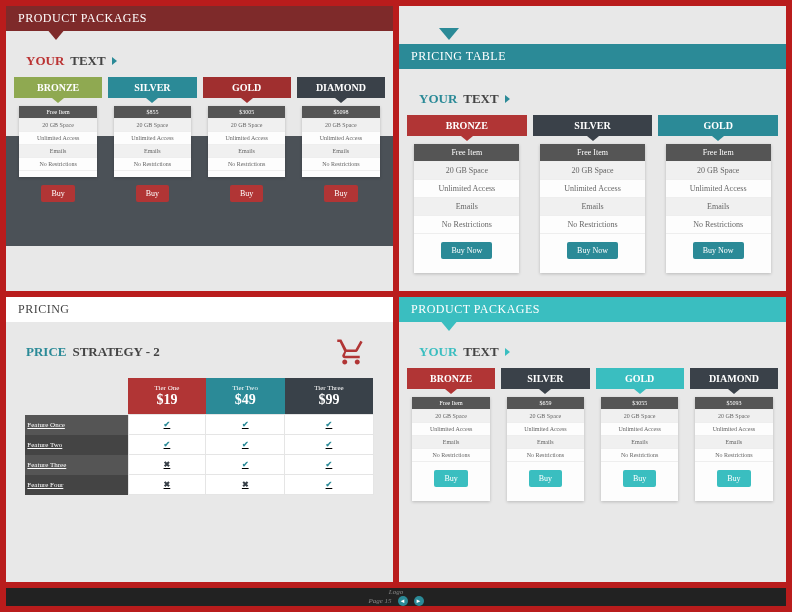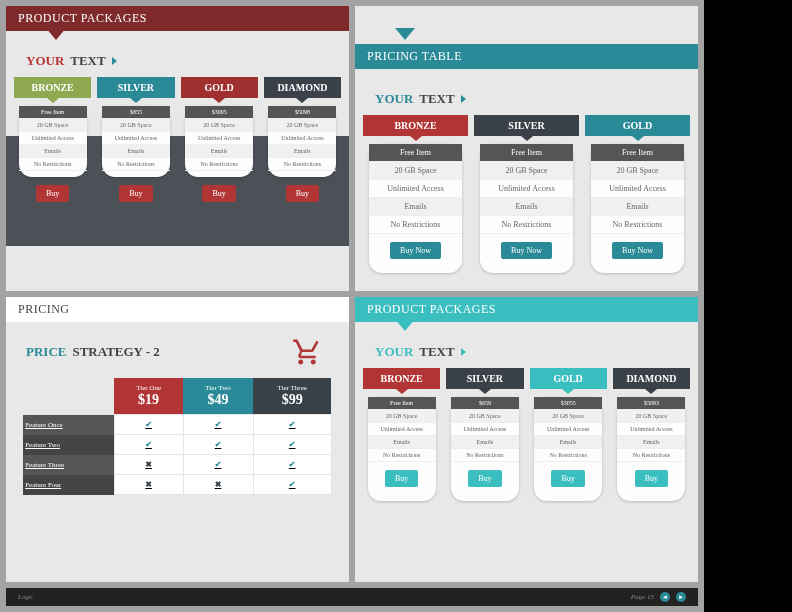--- a/index.html
+++ b/index.html
@@ -1,17 +1,17 @@
 <!DOCTYPE html>
 <html><head>
 <meta charset="utf-8">
 <style>
 * { margin: 0; padding: 0; box-sizing: border-box; }
 body { background: #000; font-family: Georgia, serif; width: 792px; height: 612px; overflow: hidden; }
-.container { width: 704px; height: 612px; display: grid; grid-template-columns: 1fr 1fr; grid-template-rows: 1fr 1fr auto; gap: 6px; background: #a3a3a3; padding: 6px; }
+.container { width: 792px; height: 612px; display: grid; grid-template-columns: 1fr 1fr; grid-template-rows: 1fr 1fr auto; gap: 6px; background: #b91c1c; padding: 6px; }
 .panel { background: #e8e8e8; background-image: radial-gradient(circle, #ddd 0.5px, transparent 0.5px); background-size: 4px 4px; position: relative; overflow: hidden; }
 .panel-header { font-family: Georgia, serif; font-weight: normal; font-size: 12px; color: #fff; letter-spacing: 0.5px; padding: 5px 12px; margin-bottom: 8px; }
 .hdr-red { background: #7e2a2a; }
 .hdr-teal { background: #2b8a97; margin-top: 38px; }
 .hdr-turquoise { background: #3abec0; }
 .hdr-white { background: #fff; color: #444; }
 .ribbon-pointer { width: 0; height: 0; border-left: 10px solid transparent; border-right: 10px solid transparent; position: absolute; top: 22px; left: 40px; }
 .rp-red { border-top: 12px solid #7e2a2a; }
 .rp-teal { border-top: 12px solid #2b8a97; }
 .rp-turquoise { border-top: 12px solid #3abec0; }
@@ -27,21 +27,21 @@
 .card { flex: 1; display: flex; flex-direction: column; align-items: center; }
 .tier-label { width: 100%; text-align: center; font-size: 10px; font-weight: bold; padding: 5px 0; color: #fff; font-family: Georgia, serif; position: relative; }
 .tier-label::after { content: ''; position: absolute; width: 0; height: 0; border-left: 6px solid transparent; border-right: 6px solid transparent; left: 50%; transform: translateX(-50%); bottom: -5px; }
 .tl-olive { background: #8fa951; } .tl-olive::after { border-top: 5px solid #8fa951; }
 .tl-blue { background: #2b8a97; } .tl-blue::after { border-top: 5px solid #2b8a97; }
 .tl-red { background: #a02f2f; } .tl-red::after { border-top: 5px solid #a02f2f; }
 .tl-slate { background: #3a4149; } .tl-slate::after { border-top: 5px solid #3a4149; }
 .tl-dred { background: #b13535; } .tl-dred::after { border-top: 5px solid #b13535; }
 .tl-turquoise { background: #3abec0; } .tl-turquoise::after { border-top: 5px solid #3abec0; }
 
-.card-body { background: #fdfdfd; width: 88%; margin-top: 8px; padding: 0 0 6px; box-shadow: 0 1px 3px rgba(0,0,0,0.2); border-radius: 13px; }
+.card-body { background: #fdfdfd; width: 88%; margin-top: 8px; padding: 0 0 6px; box-shadow: 0 1px 3px rgba(0,0,0,0.2); }
 .feat { font-size: 6px; color: #666; text-align: center; padding: 3px 2px; border-bottom: 1px solid #eee; font-family: Georgia, serif; }
 .feat.head { background: #555; color: #fff; font-size: 6px; padding: 3px; }
 .feat.br { background: #f0f0f0; }
 .card-body.lg .feat { font-size: 8px; padding: 4px 3px; }
 .card-body.lg .feat.head { font-size: 8px; }
 
 .btn { margin: 8px auto 8px; display: block; border: none; padding: 4px 10px; font-size: 8px; color: #fff; border-radius: 2px; font-family: Georgia, serif; cursor: pointer; }
 .btn-red { background: #b13535; }
 .btn-teal { background: #2b8a97; }
 .btn-turquoise { background: #3abec0; }
@@ -59,21 +59,21 @@
 .strategy-table tbody tr:nth-child(even) td:first-child { background: #444; color: #fff; text-align: left; font-size: 7px; }
 .strategy-table tbody td { background: #fff; border: 1px solid #e5e5e5; }
 .strategy-table tbody td:first-child { border: none; }
 .th-empty { background: transparent !important; }
 .th-red { background: #b13535; }
 .th-teal { background: #2b8a97; }
 .th-slate { background: #394149; }
 .check-teal { color: #2b8a97; font-weight: bold; }
 .cross-slate { color: #394149; font-weight: bold; }
 
-.footer { grid-column: 1 / 3; background: #222; height: 18px; display: flex; align-items: center; justify-content: space-between; padding: 0 12px; font-size: 7px; color: #888; font-style: italic; font-family: Georgia, serif; }
+.footer { grid-column: 1 / 3; background: #222; height: 18px; display: flex; align-items: center; justify-content: space-between; padding: 0 12px; font-size: 7px; color: #888; font-style: italic; font-family: Georgia, serif; flex-direction: column; }
 .footer .nav { display: flex; gap: 6px; align-items: center; }
 .navbtn { width: 10px; height: 10px; border-radius: 50%; background: #2b8a97; color: #fff; display: flex; align-items: center; justify-content: center; font-size: 6px; font-style: normal; cursor: pointer; }
 </style>
 </head>
 <body>
 
 <div class="container">
 
 <div class="panel">
   <div class="panel-header hdr-red">PRODUCT PACKAGES</div>

